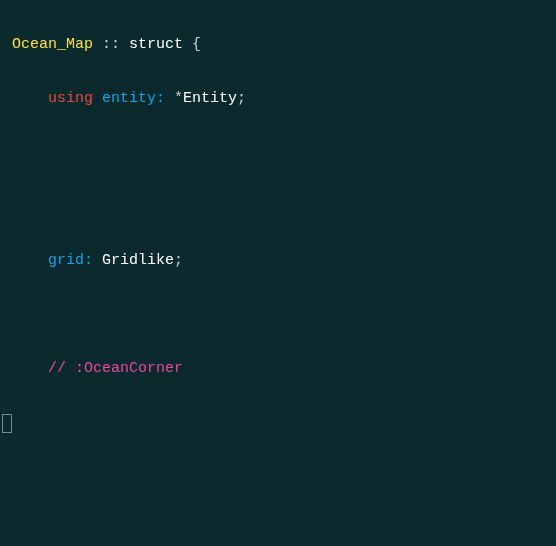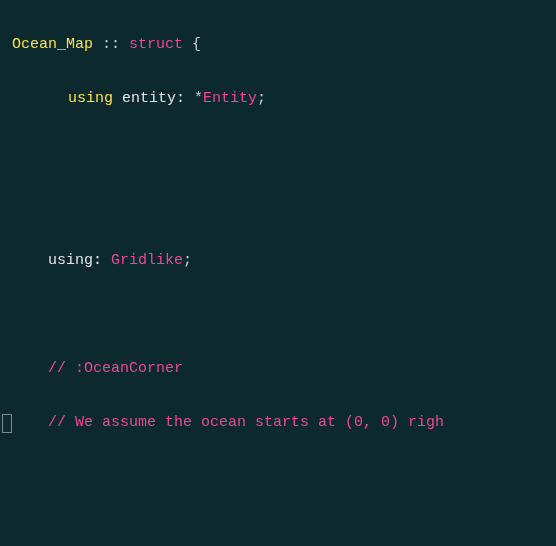--- a/index.html
+++ b/index.html
@@ -13,23 +13,23 @@
   .editor {
     font-family: "Consolas", "Menlo", "Courier New", monospace;
     font-size: 15px;
     line-height: 27px;
     padding: 4px 0 4px 12px;
     color: #c7d0d4;
     white-space: pre;
     position: relative;
   }
   .line { display: block; }
-  .t-type    { color: #ec4899; margin-top: 37px; }            
-  .t-key     { color: #fde047; margin-left: 20px; }            
-  .t-ident   { color: #e5e5e5; }            
+  .t-type    { color: #ffffff; margin-top: 37px; }            
+  .t-key     { color: #ef4444; }            
+  .t-ident   { color: #0ea5e9; }            
   .t-def     { color: #fde047; }            
   .t-op      { color: #c7d0d4; }            
   .t-num     { color: #7fd6e8; }            
   .t-comment { color: #ec4899; }            
   .cursor-box {
     position: absolute;
     border: 1px solid #7b8a8f;
     width: 8px;
     height: 17px;
     left: 2px;
@@ -37,24 +37,24 @@
   }
 </style>
 </head>
 <body>
 
 <div class="editor">
 <span class="line"><span class="t-def">Ocean_Map</span><span class="t-op"> :: </span><span class="t-type">struct</span><span class="t-op"> {</span></span>
 <span class="line"><span>    </span><span class="t-key">using</span><span class="t-ident"> entity: </span><span class="t-op">*</span><span class="t-type">Entity</span><span class="t-op">;</span></span>
 <span class="line"> </span>
 <span class="line"> </span>
-<span class="line"><span>    </span><span class="t-ident">using: </span><span class="t-type">Gridlike</span><span class="t-op">;</span></span>
+<span class="line"><span>    </span><span class="t-ident">grid: </span><span class="t-type">Gridlike</span><span class="t-op">;</span></span>
 <span class="line"> </span>
 <span class="line"><span>    </span><span class="t-comment">// :OceanCorner</span></span>
-<span class="line"><span>    </span><span class="t-comment">// We assume the ocean starts at (0, 0) righ</span></span>
+<span class="line"><span>    </span></span>
 <span class="line"> </span>
 
 
 
 
 
 
 
 
 

